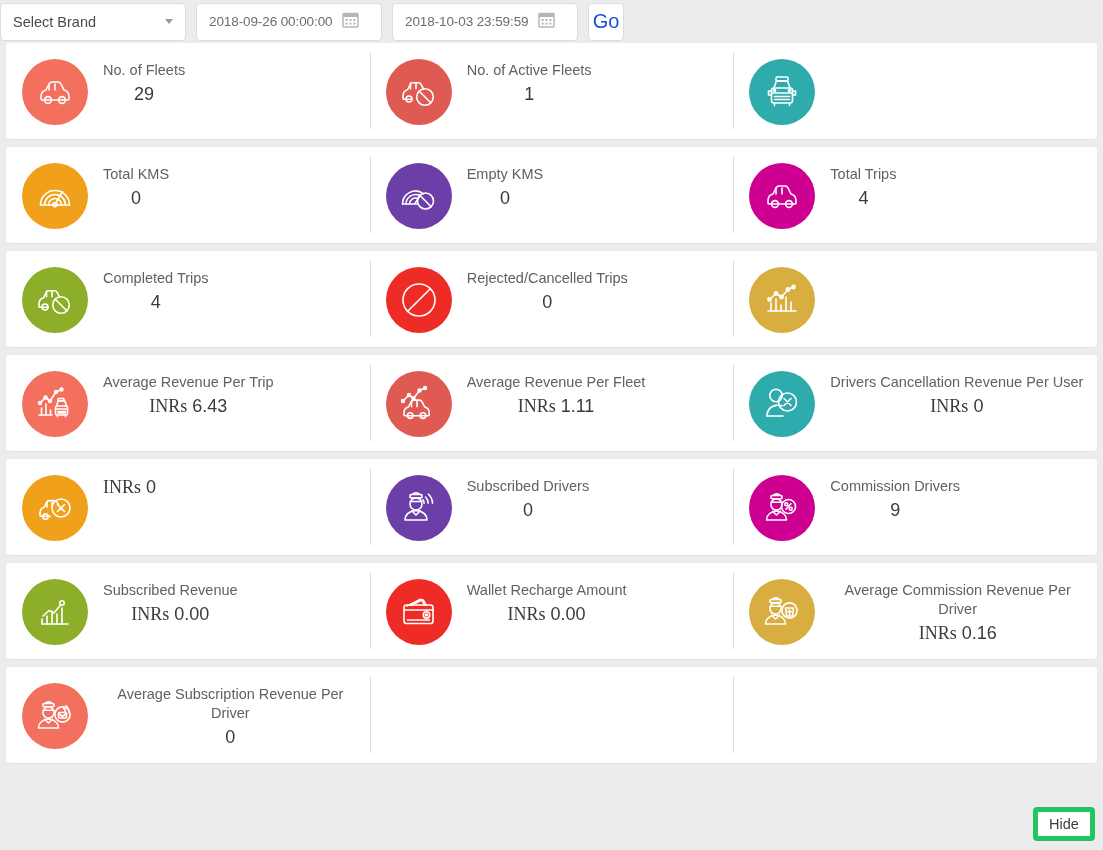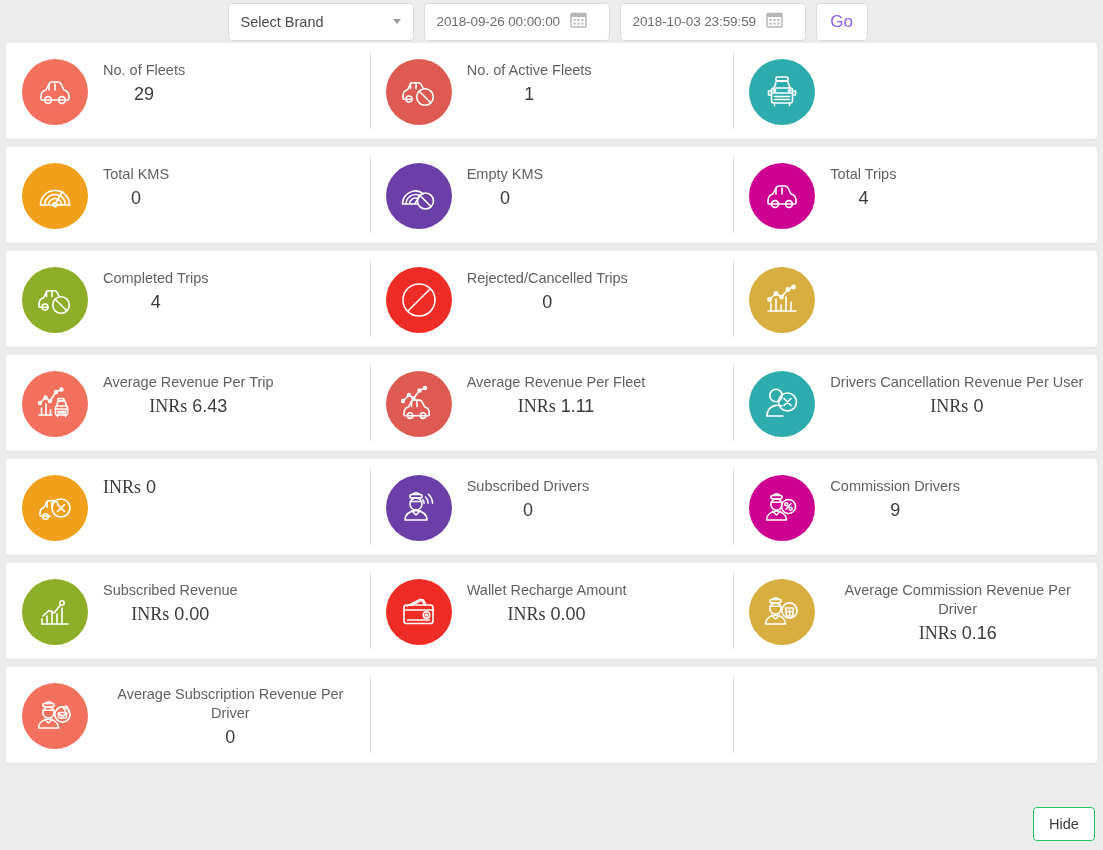--- a/index.html
+++ b/index.html
@@ -8,21 +8,21 @@
     width: 1103px; height: 850px;
     background: #ececec;
     font-family: "Liberation Sans", sans-serif;
     overflow: hidden;
   }
 
   
   #toolbar {
     height: 43px;
     display: flex;
-    justify-content: center;
+    justify-content: flex-start;
     align-items: center;
     padding-right: 8px;
     gap: 10px;
   }
   .tb-field {
     background: #fff;
     border: 1px solid #dcdcdc;
     border-radius: 4px;
     height: 38px;
     display: flex;
@@ -51,25 +51,25 @@
     justify-content: space-between;
     cursor: text;
   }
   .date-field .dv {
     font-size: 13.5px;
     color: #6d6d6d;
     letter-spacing: -0.1px;
   }
   .cal-icon { flex: 0 0 auto; opacity: .62; }
   #go-button {
-    width: 52px;
+    width: 36px;
     justify-content: center;
     cursor: pointer;
-    font-size: 17px;
-    color: #8b5cf6;
+    font-size: 20px;
+    color: #1d4ed8;
   }
 
   
   #rows { padding: 0 6px; }
   .row {
     background: #fff;
     border-radius: 3px;
     display: flex;
     margin-bottom: 8px;
     box-shadow: 0 1px 1px rgba(0,0,0,.04);
@@ -127,21 +127,21 @@
   }
 
   
   #footer {
     position: absolute;
     right: 8px;
     bottom: 9px;
   }
   #hide-button {
     background: #fff;
-    border: 1px solid #22c55e;
+    border: 5px solid #22c55e;
     border-radius: 4px;
     width: 62px; height: 34px;
     display: flex;
     align-items: center;
     justify-content: center;
     font-size: 14.5px;
     color: #3c3c3c;
     cursor: pointer;
   }
 </style>

